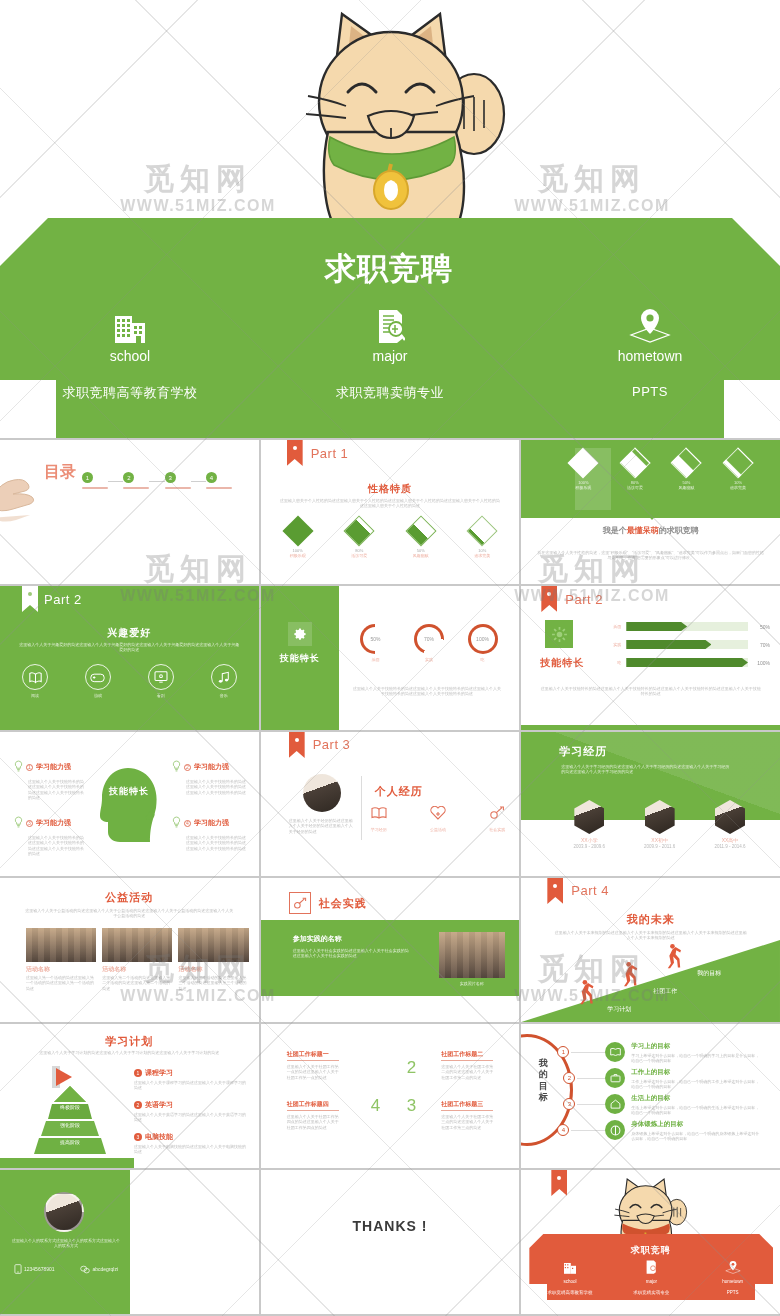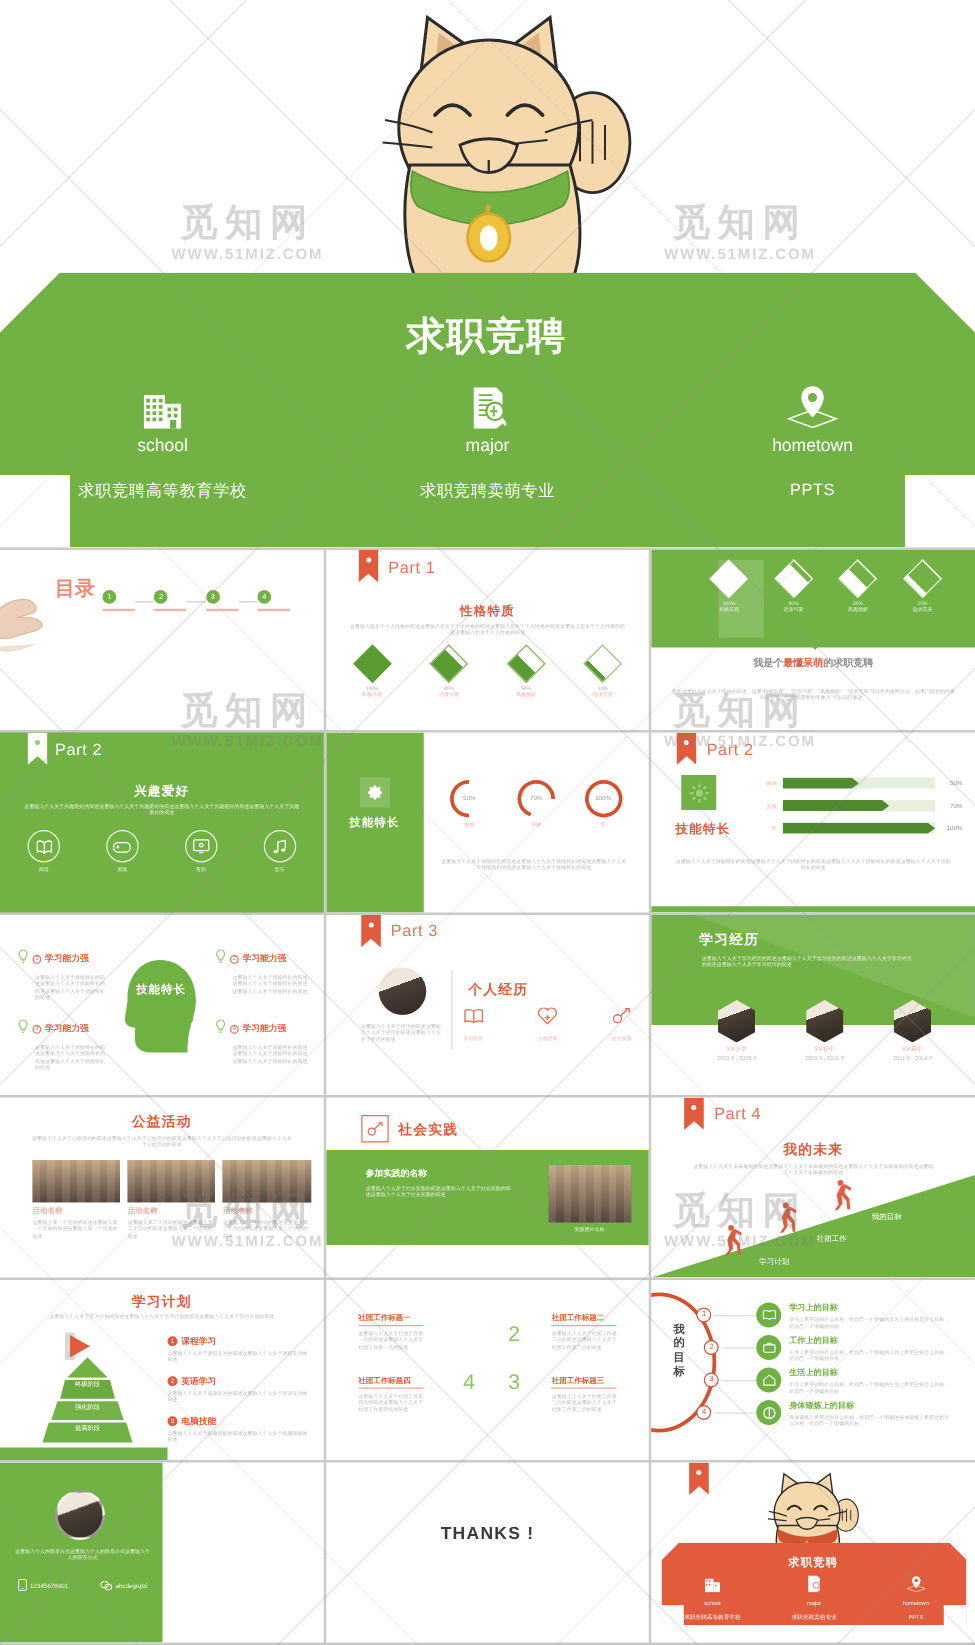--- a/index.html
+++ b/index.html
@@ -18,21 +18,21 @@
     background-image:
       repeating-linear-gradient(45deg, rgba(0,0,0,0) 0 78px, rgba(140,140,140,.22) 78px 79px, rgba(0,0,0,0) 79px 158px),
       repeating-linear-gradient(-45deg, rgba(0,0,0,0) 0 78px, rgba(140,140,140,.22) 78px 79px, rgba(0,0,0,0) 79px 158px);
   }
   .wm {
     position:absolute; z-index:61; pointer-events:none;
     color:rgba(120,120,120,.30); font-weight:bold; text-align:center;
     line-height:1.15; letter-spacing:2px;
   }
   .wm .cn { font-size:30px; letter-spacing:6px; }
-  .wm .en { font-size:12px; letter-spacing:1.5px; }
+  .wm .en { font-size:16px; letter-spacing:1.5px; }
 
   
   .cover { position:relative; width:780px; height:438px; background:#fff; overflow:hidden; }
 
   .cat { position:absolute; left:278px; top:4px; width:244px; height:228px; }
   .cat svg { display:block; }
 
   .banner {
     position:absolute; left:0; top:218px; width:780px; height:220px;
   }

